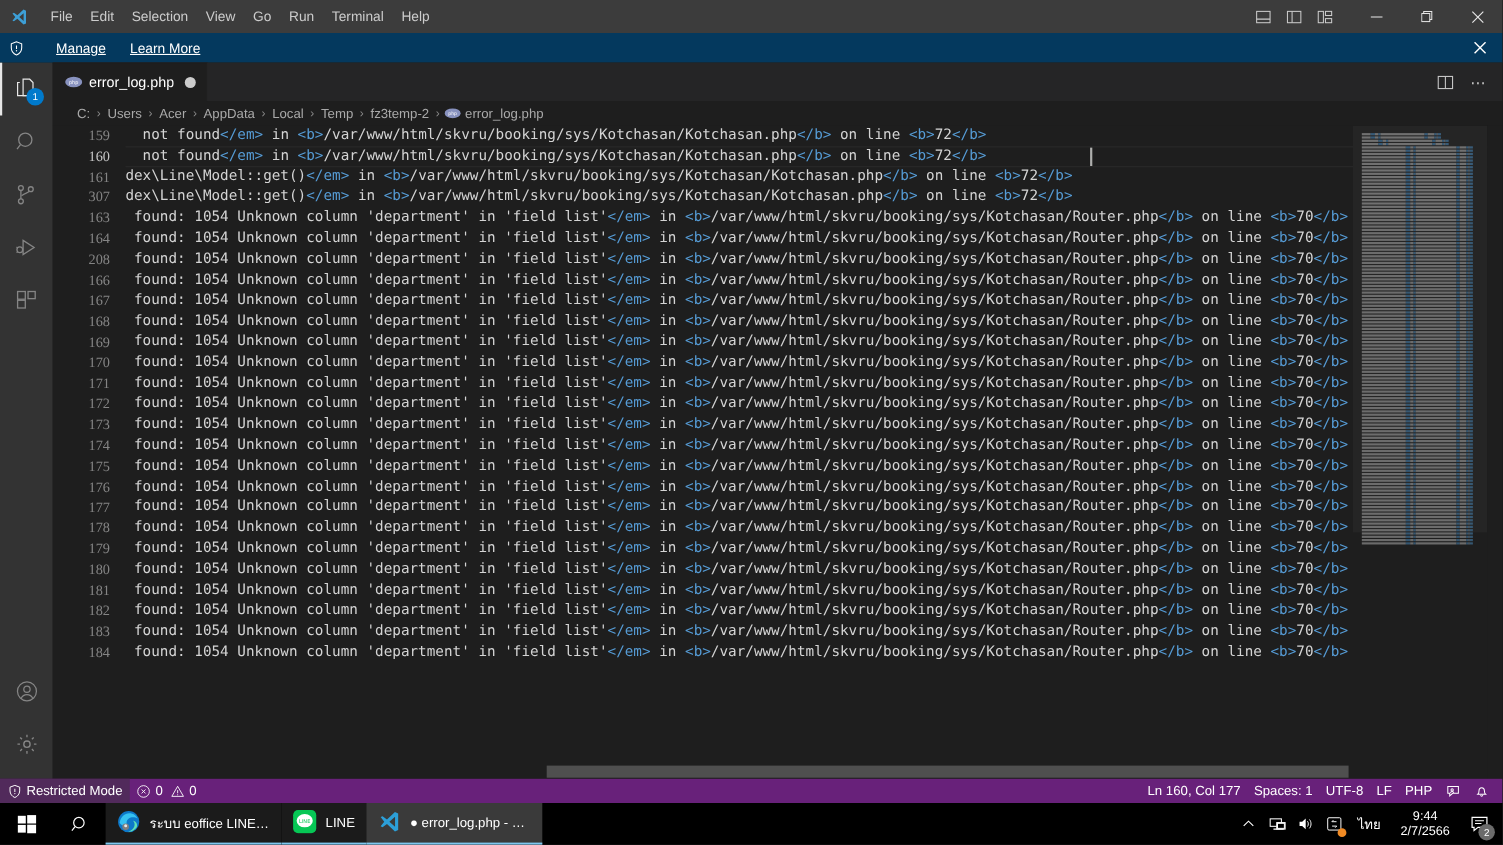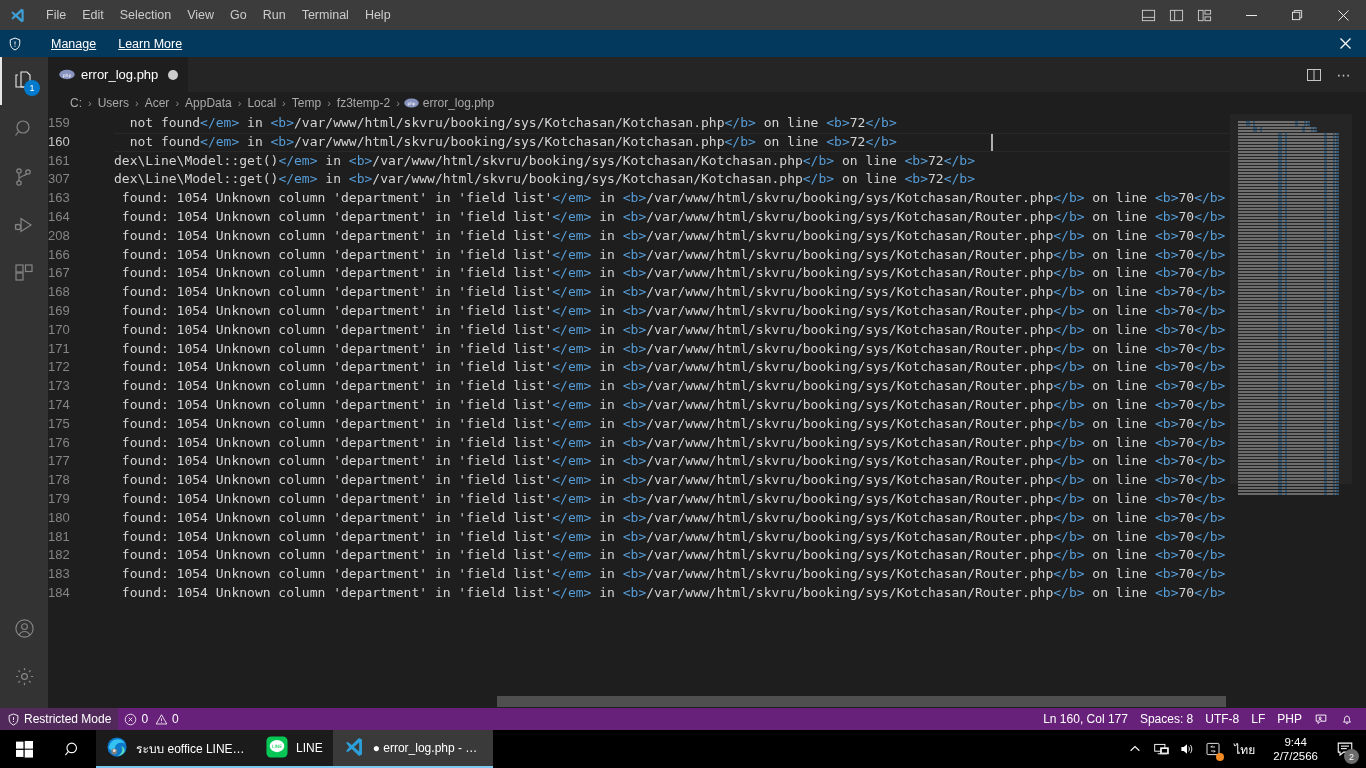--- a/index.html
+++ b/index.html
@@ -89,22 +89,22 @@
   .bc{ display:flex; align-items:center; }
   .bc-text{ padding:0 2px; }
   .bc-sep{ margin:0 4px; color:#8a8a8a; font-size:11px; display:flex; align-items:center; }
   .bc .php-icon{ margin-right:4px; display:flex; align-items:center; }
 
   
   .codearea{ position:relative; height:594px; background:#1e1e1e; overflow:hidden; }
   .code-scroll{ position:absolute; left:0; top:0; right:0; bottom:0; }
   .gutter{
     position:absolute; left:0; top:0; width:66px; height:100%;
-    text-align:left; padding-right:14px;
-    font-family:Liberation Sans, sans-serif; font-size:13px; color:#858585;
+    text-align:right; padding-right:14px;
+    font-family:Liberation Serif, serif; font-size:13px; color:#858585;
   }
   .gutter .ln{ height:18.8px; line-height:18.8px; }
   .gutter .ln.cur{ color:#c6c6c6; }
   .lines{
     position:absolute; left:66px; top:0; right:0; height:100%;
     font-family:"DejaVu Sans Mono", monospace; font-size:13px;
     white-space:pre; color:#d4d4d4;
   }
   .line{ height:18.8px; line-height:18.8px; position:relative; }
   .line.cur{ }
@@ -1923,21 +1923,21 @@
         <svg width="13" height="13" viewBox="0 0 16 16" style="margin-left:3px">
             <path d="M8 2.2 14.5 13.5h-13z" fill="none" stroke="#fff"></path>
             <line x1="8" y1="6.5" x2="8" y2="10" stroke="#fff"></line>
             <circle cx="8" cy="11.6" r="0.6" fill="#fff"></circle>
           </svg>
         <span>0</span>
       </div>
     </div>
     <div class="sb-right" id="sbright">
         <div class="sb-item">Ln 160, Col 177</div>
-        <div class="sb-item">Spaces: 8</div>
+        <div class="sb-item">Spaces: 1</div>
         <div class="sb-item">UTF-8</div>
         <div class="sb-item">LF</div>
         <div class="sb-item">PHP</div>
       <div class="sb-item">
         <svg width="14" height="14" viewBox="0 0 16 16" fill="none" stroke="#fff" stroke-width="1.05">
           <path d="M2.5 3.5h11v7h-6l-3 2.6v-2.6h-2z"></path>
             <circle cx="7" cy="7" r="1.2"></circle>
             <path d="M5.2 10c.4-1 1-1.5 1.8-1.5s1.4.5 1.8 1.5"></path>
         </svg>
       </div>

